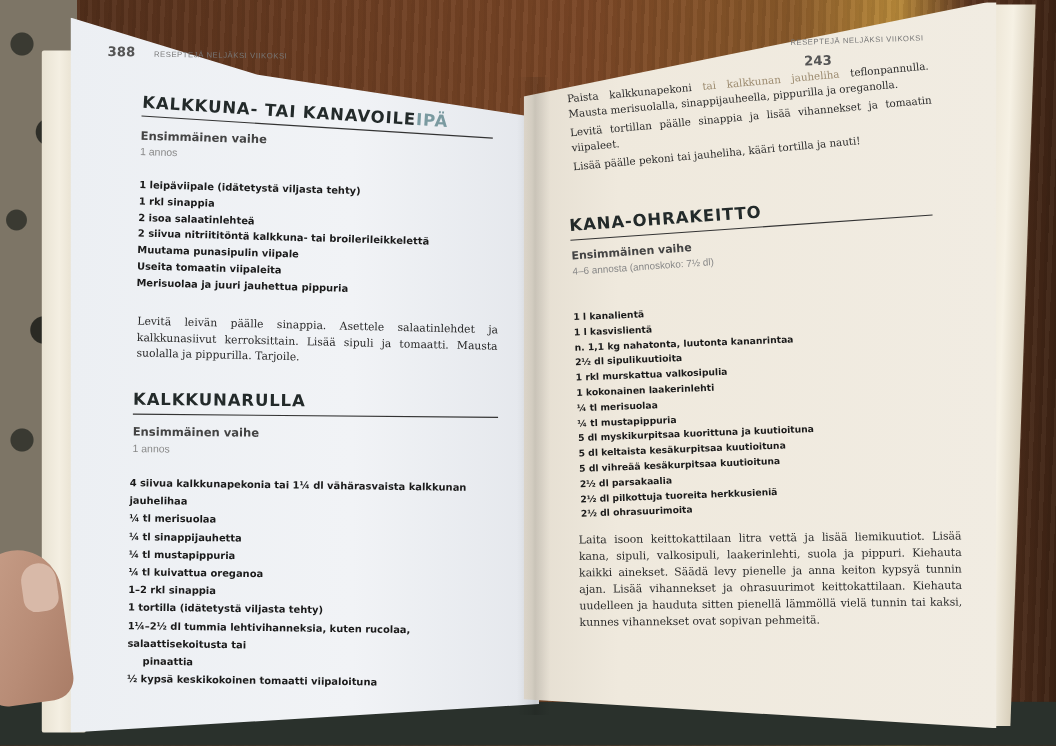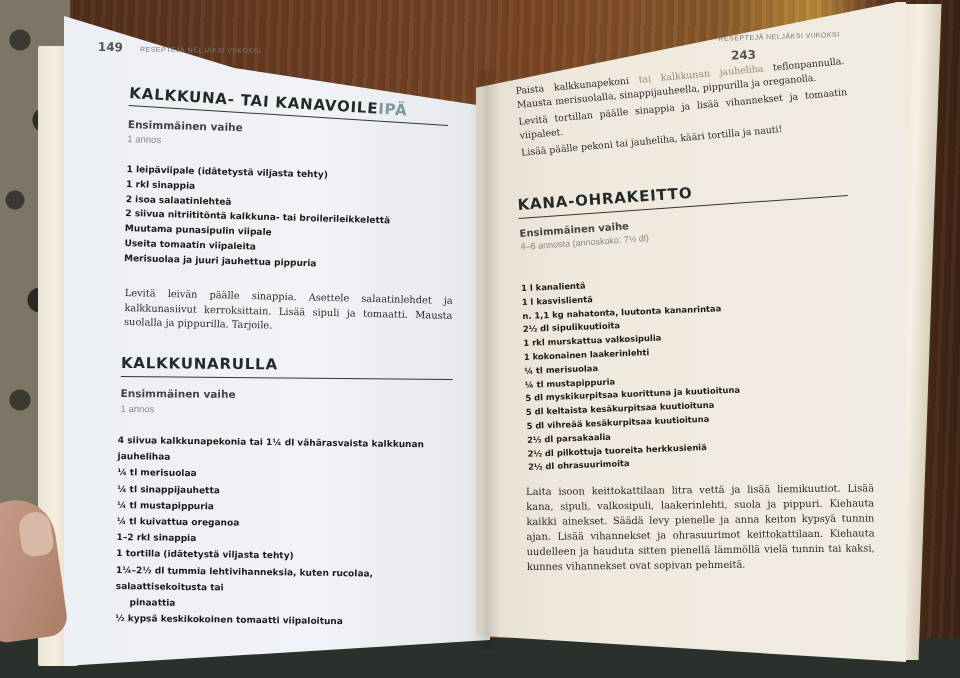--- a/index.html
+++ b/index.html
@@ -103,21 +103,21 @@
 <div class="carpet"></div>
 <div class="floor-dark"></div>
 <div class="page-stack-left"></div>
 <div class="page-stack-right"></div>
 
 <div class="page page-left"></div>
 <div class="page page-right"></div>
 <div class="gutter"></div>
 
 <div class="content" id="l-header">
-  <span class="pagenum">149</span>
+  <span class="pagenum">388</span>
   <span class="running" style="margin-left:12px;">RESEPTEJÄ NELJÄKSI VIIKOKSI</span>
 </div>
 
 <div class="content" id="l-recipe1">
   <div class="title"><span>KALKKUNA- TAI KANAVOILE</span><span class="accent">IPÄ</span></div>
   <div class="rule" style="margin-top:3px;"></div>
 </div>
 
 <div class="content" id="l-recipe1-body" style="top:118px;">
   <div class="stage">Ensimmäinen vaihe</div>

